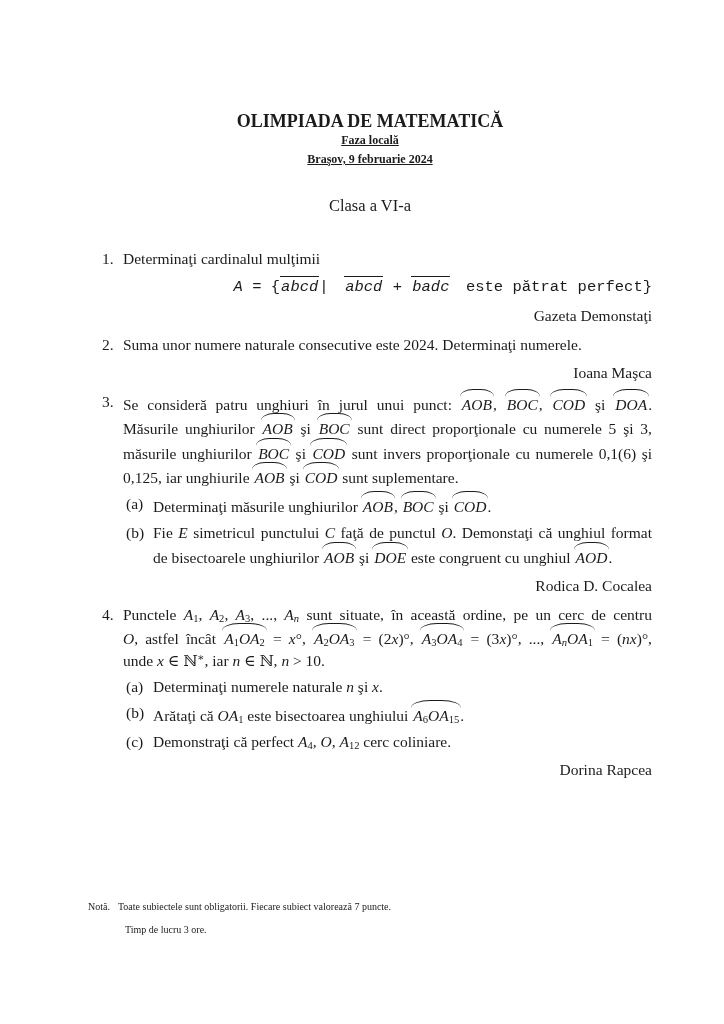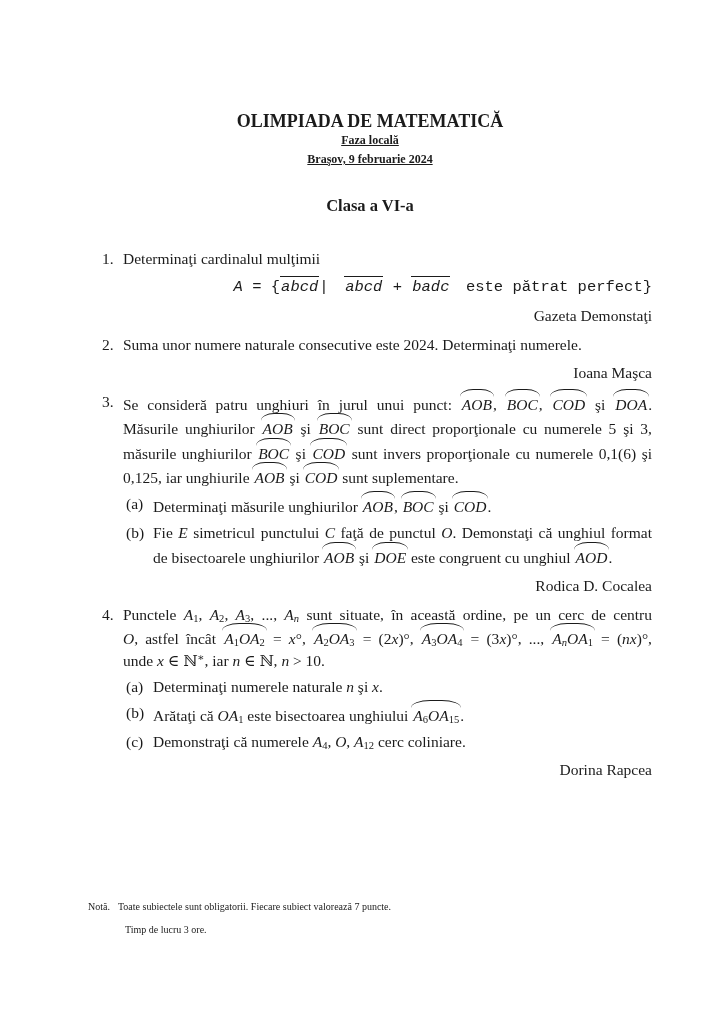--- a/index.html
+++ b/index.html
@@ -23,21 +23,21 @@
   .content {
     position: absolute;
     left: 88px;
     top: 0;
     width: 564px;
   }
   
   header { padding-top: 112px; text-align: center; }
   .title    { font-weight: bold; font-size: 18px; line-height: 19px; }
   .subtitle { font-weight: bold; font-size: 12px; line-height: 19px; text-decoration: underline; }
-  .class-line { font-weight: bold; font-size: 16.5px; line-height: 19px; margin-top: 27px; }
+  .class-line { font-weight: normal; font-size: 16.5px; line-height: 19px; margin-top: 27px; }
   
   #problems { margin-top: 33px; font-size: 15.5px; line-height: 21.5px; }
   .problem { position: relative; padding-left: 35px; }
   .problem + .problem { margin-top: 7px; }
   .pnum { position: absolute; left: 14px; top: 0; }
   .line { min-height: 21.5px; }
   .line.j { text-align: justify; text-align-last: justify; }
   .display { text-align: right; margin: 5px 0 7px 0; font-family: Liberation Mono, monospace; }
   .item { position: relative; padding-left: 30px; margin-top: 4.5px; }
   .ilabel { position: absolute; left: 3px; top: 0; }
@@ -130,21 +130,21 @@
             </div>
             <div class="item">
               <span class="ilabel">(b)</span>
               <div class="ibody">
                 <div class="line"><span class="tp">Arătaţi că </span><span class="tm">OA</span><sub>1</sub><span class="tp"> este bisectoarea unghiului </span><span class="arc"><span class="tm">A</span><sub>6</sub><span class="tm">OA</span><sub>15</sub></span><span class="tp">.</span></div>
               </div>
             </div>
             <div class="item">
               <span class="ilabel">(c)</span>
               <div class="ibody">
-                <div class="line"><span class="tp">Demonstraţi că numerele </span><span class="tm">A</span><sub>4</sub><span class="tp">, </span><span class="tm">O</span><span class="tp">, </span><span class="tm">A</span><sub>12</sub><span class="tp"> cerc coliniare.</span></div>
+                <div class="line"><span class="tp">Demonstraţi că perfect </span><span class="tm">A</span><sub>4</sub><span class="tp">, </span><span class="tm">O</span><span class="tp">, </span><span class="tm">A</span><sub>12</sub><span class="tp"> cerc coliniare.</span></div>
               </div>
             </div>
             <div class="author">Dorina Rapcea</div>
           </div>
         </article>
       </main>
 
     <footer class="note">
       <div class="nline1"><span class="nlabel">Notă.</span><span>Toate subiectele sunt obligatorii. Fiecare subiect valorează 7 puncte.</span></div>
       <div class="nline2">Timp de lucru 3 ore.</div>

